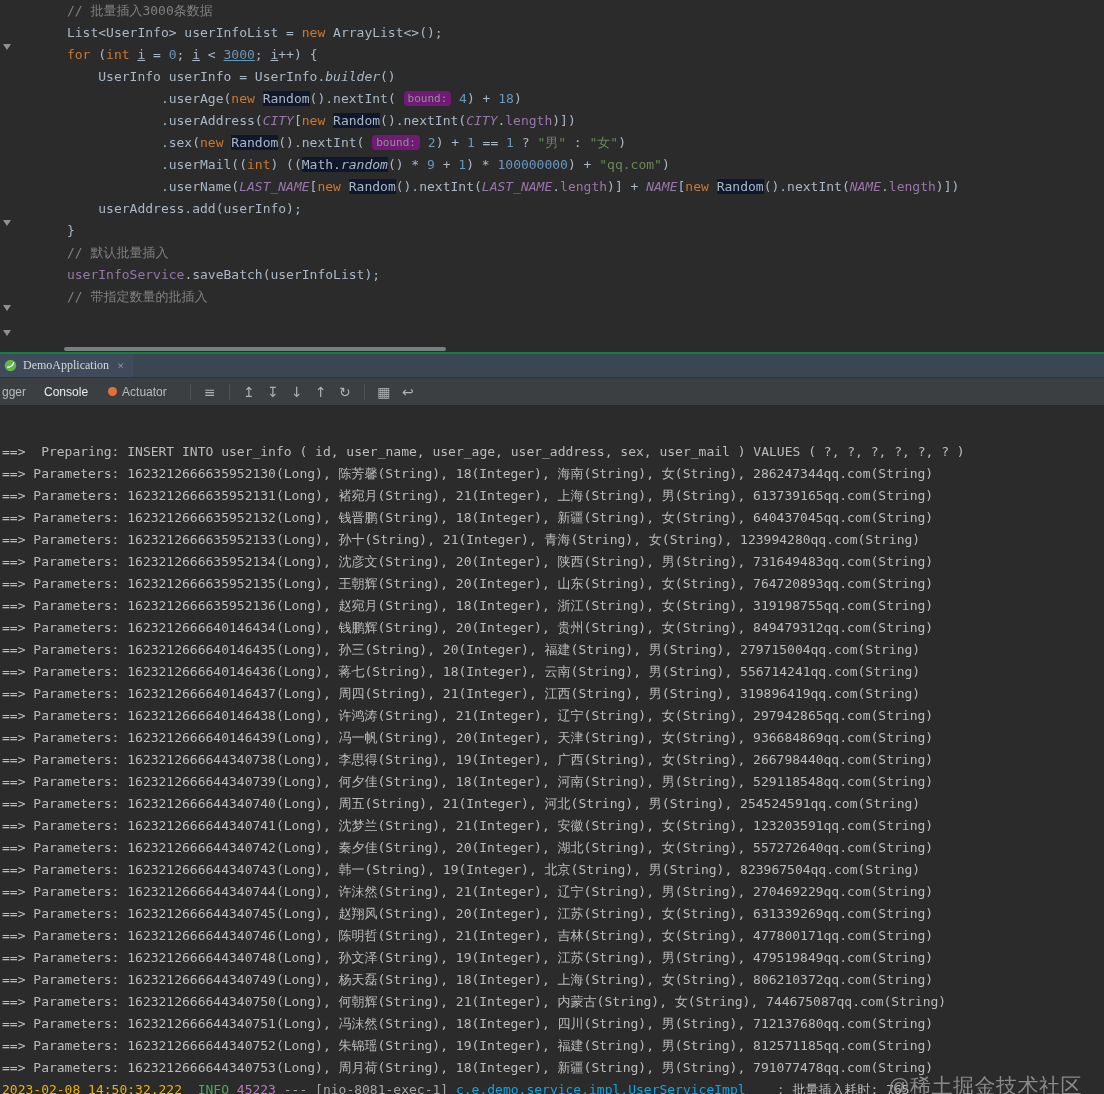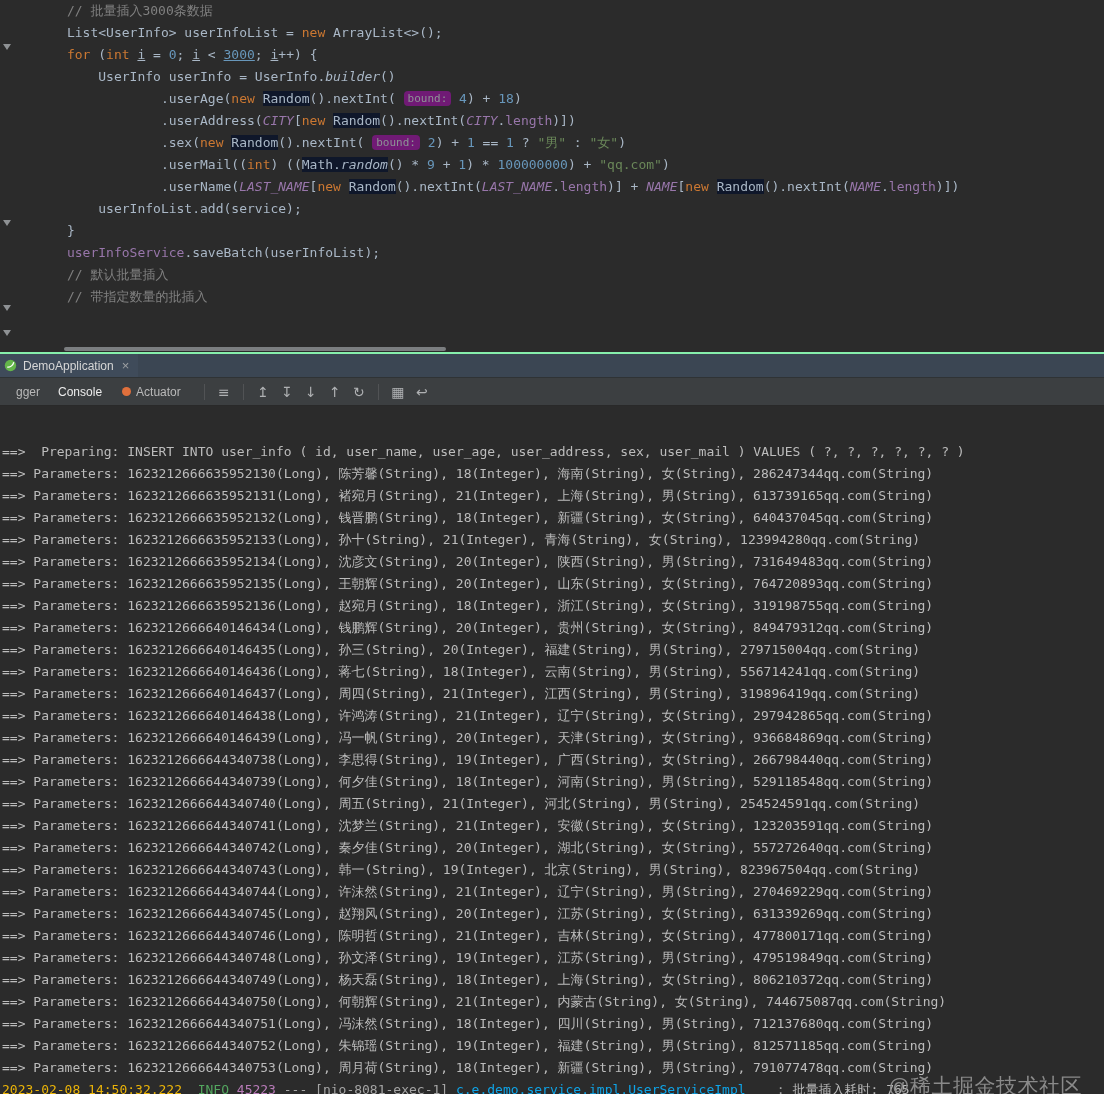--- a/index.html
+++ b/index.html
@@ -16,29 +16,29 @@
   .tk-n{color:#6897BB}
   .tk-c{color:#808080}
   .tk-f{color:#9876AA;font-style:italic}
   .tk-fd{color:#9876AA}
   .tk-m{color:#A9B7C6;font-style:italic}
   .tk-hl{background:#0f172a;border-radius:0}
   .tk-u{text-decoration:underline}
   .inlay{display:inline-block;background:#701a75;color:#8E9396;border-radius:4px;padding:0 4px;font-size:11px;line-height:15px;vertical-align:1px;}
   .hscroll{position:absolute;left:64px;bottom:1px;width:382px;height:4px;background:#8A8D8F;border-radius:2px;opacity:.85;}
   
-  .run-header{height:26px;box-sizing:border-box;background:#3B4653;border-top:2px solid #86efac;border-bottom:1px solid #2F3335;display:flex;align-items:stretch;font-family:Liberation Sans, sans-serif;}
+  .run-header{height:26px;box-sizing:border-box;background:#3B4653;border-top:2px solid #15803d;border-bottom:1px solid #2F3335;display:flex;align-items:stretch;font-family:Liberation Serif, serif;}
   .run-tab{display:inline-flex;align-items:center;gap:6px;padding:0 9px 0 4px;background:#3F4B5A;}
   .run-tab-label{color:#D6D6D6;font-size:12px;}
   .tab-close{color:#9DA0A3;font-size:13px;margin-left:2px;cursor:pointer;}
   .spring-icon{display:inline-flex;align-items:center;}
   
   .console-toolbar{height:28px;box-sizing:border-box;background:#3C3F41;border-bottom:1px solid #292929;display:flex;align-items:center;font-family:"Liberation Sans",sans-serif;font-size:12px;color:#B9B9B9;}
   .tb-tab{padding:0 10px;display:inline-flex;align-items:center;gap:5px;cursor:pointer;}
-  .tb-tab.cut{padding:0 8px 0 2px;margin-left:14px;}
+  .tb-tab.cut{padding:0 8px 0 2px;}
   .tb-tab.active{color:#ECECEC;}
   .actuator-icon{width:9px;height:9px;border-radius:50%;background:#E0703C;display:inline-block;}
   .tb-icons{display:flex;align-items:center;margin-left:6px;}
   .tb-sep{width:1px;height:16px;background:#515355;margin:0 7px;}
   .tb-icon{width:24px;text-align:center;color:#AFB1B3;font-family:"DejaVu Sans",sans-serif;font-size:14px;cursor:pointer;}
   
   .console{position:relative;height:688px;box-sizing:border-box;background:#2B2B2B;padding-top:3px;overflow:hidden;margin-top:32px;}
   .console-line{height:22px;line-height:22px;white-space:pre;color:#BCBCBC;padding-left:2px;}
   .lg-ts{color:#eab308}
   .lg-d{color:#A5A5A5}
@@ -63,24 +63,24 @@
     <div id="code-lines">
         <div class="code-line"><span class="tk-c">      // 批量插入3000条数据</span></div>
         <div class="code-line"><span class="tk-d">      List&lt;UserInfo&gt; userInfoList = </span><span class="tk-k">new</span><span class="tk-d"> ArrayList&lt;&gt;();</span></div>
         <div class="code-line"><span class="tk-k">      for</span><span class="tk-d"> (</span><span class="tk-k">int</span><span class="tk-d"> </span><span class="tk-d tk-u">i</span><span class="tk-d"> = </span><span class="tk-n">0</span><span class="tk-d">; </span><span class="tk-d tk-u">i</span><span class="tk-d"> &lt; </span><span class="tk-n tk-u">3000</span><span class="tk-d">; </span><span class="tk-d tk-u">i</span><span class="tk-d">++) {</span></div>
         <div class="code-line"><span class="tk-d">          UserInfo userInfo = UserInfo.</span><span class="tk-m">builder</span><span class="tk-d">()</span></div>
         <div class="code-line"><span class="tk-d">                  .userAge(</span><span class="tk-k">new</span><span class="tk-d"> </span><span class="tk-d tk-hl">Random</span><span class="tk-d">().nextInt( </span><span class="inlay">bound:</span><span class="tk-d"> </span><span class="tk-n">4</span><span class="tk-d">) + </span><span class="tk-n">18</span><span class="tk-d">)</span></div>
         <div class="code-line"><span class="tk-d">                  .userAddress(</span><span class="tk-f">CITY</span><span class="tk-d">[</span><span class="tk-k">new</span><span class="tk-d"> </span><span class="tk-d tk-hl">Random</span><span class="tk-d">().nextInt(</span><span class="tk-f">CITY</span><span class="tk-d">.</span><span class="tk-fd">length</span><span class="tk-d">)])</span></div>
         <div class="code-line"><span class="tk-d">                  .sex(</span><span class="tk-k">new</span><span class="tk-d"> </span><span class="tk-d tk-hl">Random</span><span class="tk-d">().nextInt( </span><span class="inlay">bound:</span><span class="tk-d"> </span><span class="tk-n">2</span><span class="tk-d">) + </span><span class="tk-n">1</span><span class="tk-d"> == </span><span class="tk-n">1</span><span class="tk-d"> ? </span><span class="tk-s">"男"</span><span class="tk-d"> : </span><span class="tk-s">"女"</span><span class="tk-d">)</span></div>
         <div class="code-line"><span class="tk-d">                  .userMail((</span><span class="tk-k">int</span><span class="tk-d">) ((</span><span class="tk-d tk-hl">Math.</span><span class="tk-m tk-hl">random</span><span class="tk-d">() * </span><span class="tk-n">9</span><span class="tk-d"> + </span><span class="tk-n">1</span><span class="tk-d">) * </span><span class="tk-n">100000000</span><span class="tk-d">) + </span><span class="tk-s">"qq.com"</span><span class="tk-d">)</span></div>
         <div class="code-line"><span class="tk-d">                  .userName(</span><span class="tk-f">LAST_NAME</span><span class="tk-d">[</span><span class="tk-k">new</span><span class="tk-d"> </span><span class="tk-d tk-hl">Random</span><span class="tk-d">().nextInt(</span><span class="tk-f">LAST_NAME</span><span class="tk-d">.</span><span class="tk-fd">length</span><span class="tk-d">)] + </span><span class="tk-f">NAME</span><span class="tk-d">[</span><span class="tk-k">new</span><span class="tk-d"> </span><span class="tk-d tk-hl">Random</span><span class="tk-d">().nextInt(</span><span class="tk-f">NAME</span><span class="tk-d">.</span><span class="tk-fd">length</span><span class="tk-d">)])</span></div>
-        <div class="code-line"><span class="tk-d">          userInfoList.add(service);</span></div>
+        <div class="code-line"><span class="tk-d">          userAddress.add(userInfo);</span></div>
         <div class="code-line"><span class="tk-d">      }</span></div>
+        <div class="code-line"><span class="tk-c">      // 默认批量插入</span></div>
         <div class="code-line"><span class="tk-fd">      userInfoService</span><span class="tk-d">.saveBatch(userInfoList);</span></div>
-        <div class="code-line"><span class="tk-c">      // 默认批量插入</span></div>
         <div class="code-line"><span class="tk-c">      // 带指定数量的批插入</span></div>
       </div>
     <div class="hscroll"></div>
   </div>
 
   <div class="run-header">
     <div class="run-tab">
       <span class="spring-icon">
         <svg width="13" height="13" viewBox="0 0 16 16">
             <circle cx="8" cy="8" r="7" fill="#64B54A"></circle>

